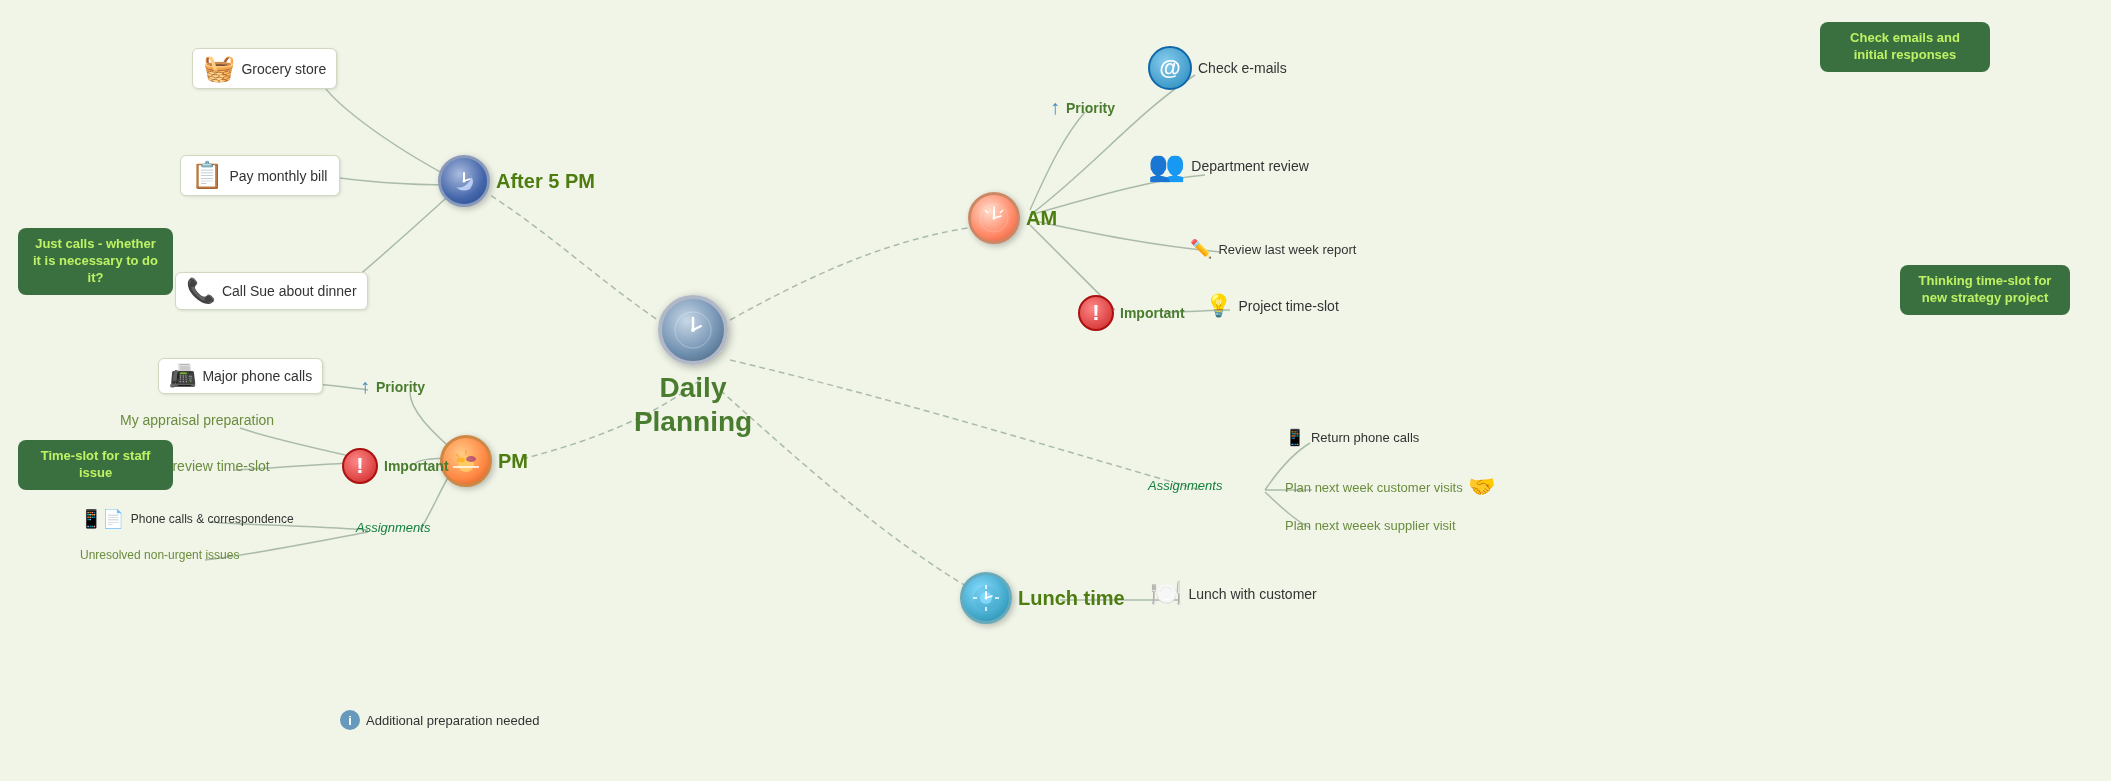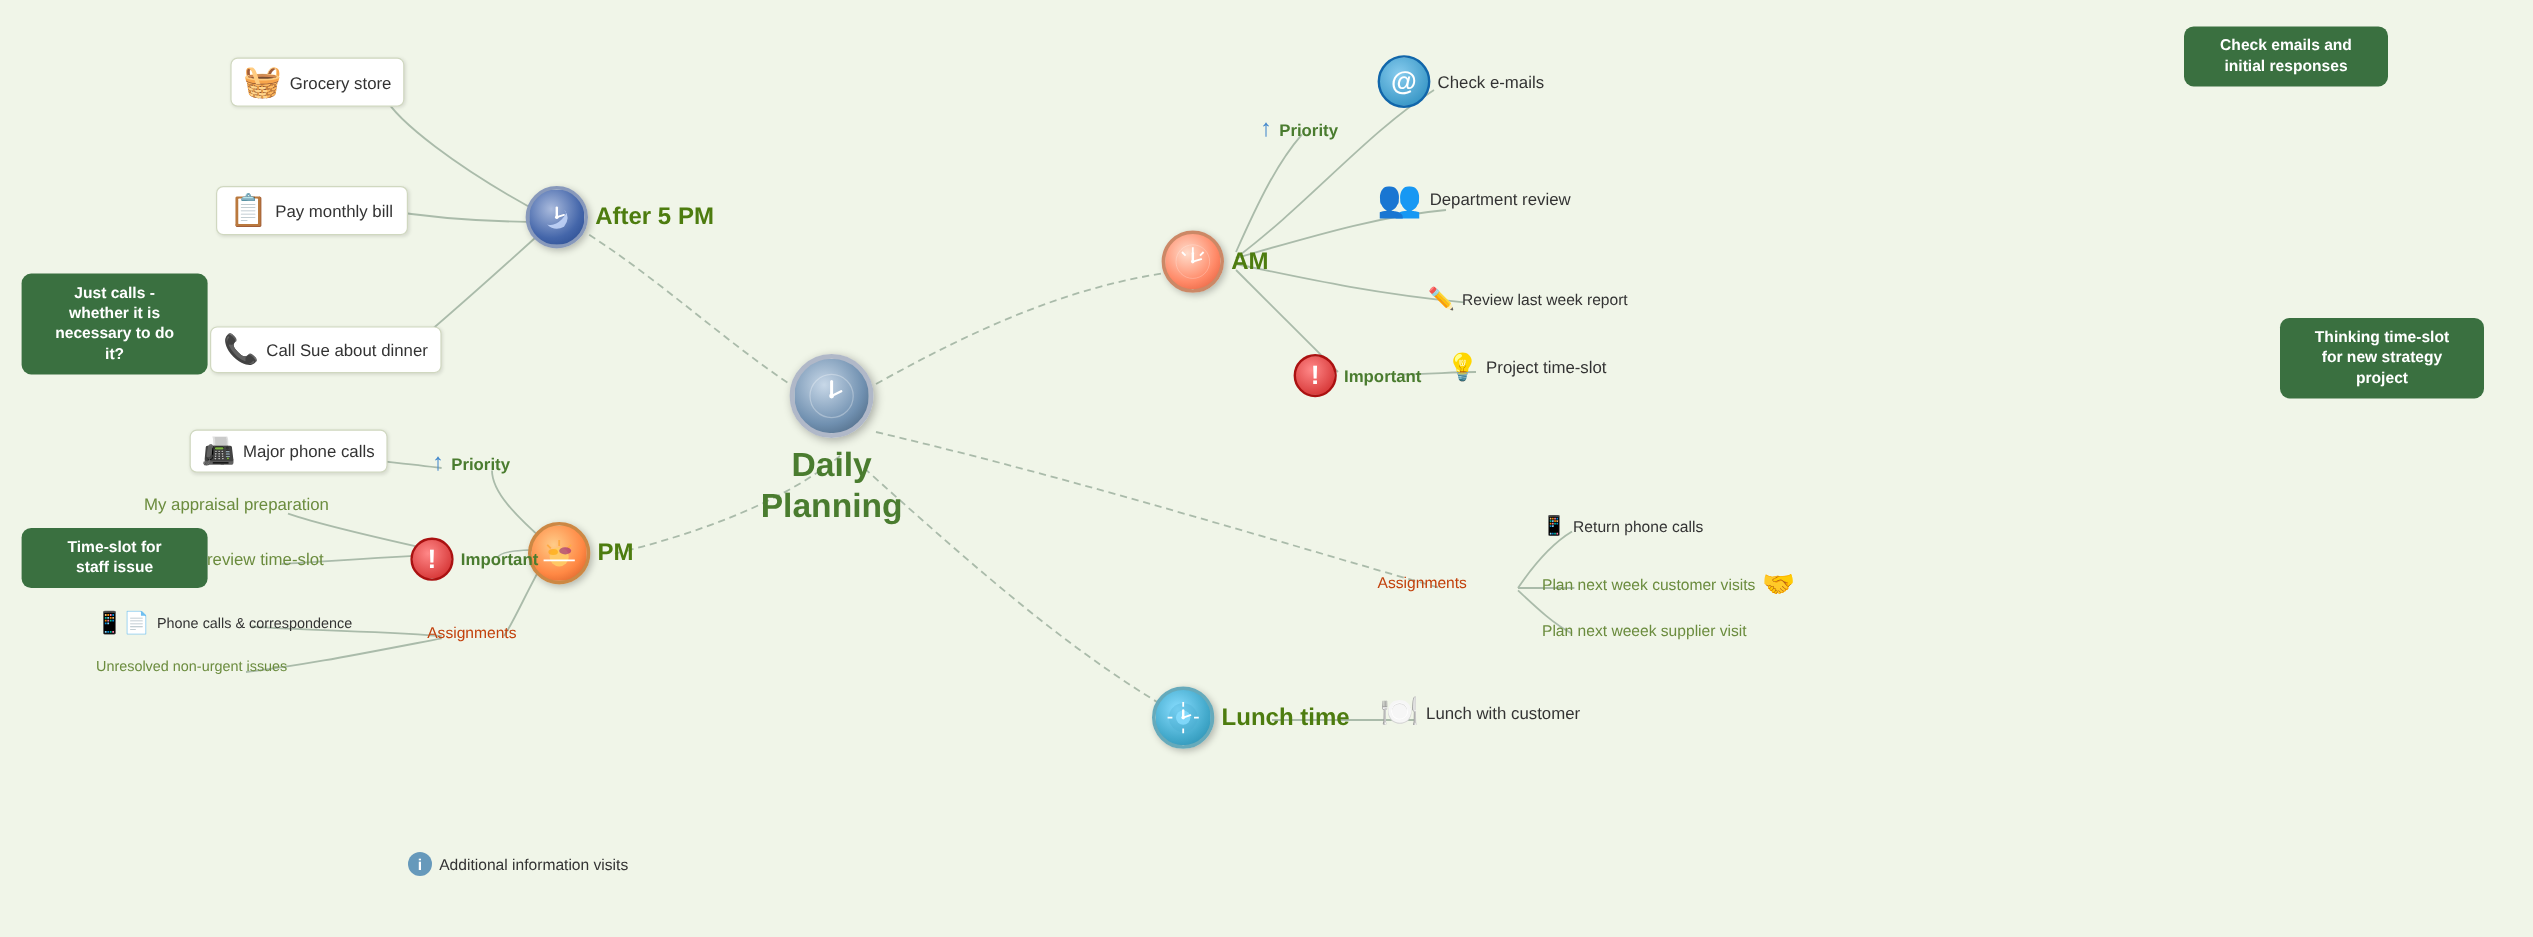--- a/index.html
+++ b/index.html
@@ -64,23 +64,23 @@
       box-shadow: 2px 2px 8px rgba(0,0,0,0.3);
     }
     .branch-label {
       font-size: 20px;
       font-weight: bold;
       color: #4d7c0f;
     }
     
     .tooltip-box {
       background: #3a7040;
-      color: #ffffff;
+      color: #bef264;
       border-radius: 8px;
-      padding: 8px 23px;
+      padding: 8px 12px;
       font-size: 13px;
       font-weight: bold;
       max-width: 160px;
       text-align: center;
       line-height: 1.3;
     }
     
     .leaf-box {
       background: white;
       border: 1px solid #d0d8c0;
@@ -178,21 +178,22 @@
       stroke-dasharray: 6,4;
       fill: none;
     }
     .solid-line {
       stroke: #aabbaa;
       stroke-width: 1.5;
       fill: none;
     }
     .assignments-label {
       font-size: 13px;
-      color: #c2410c;
+      color: #15803d;
+      font-style: italic;
     }
     .priority-label {
       font-size: 14px;
       color: #4a7c2f;
       font-weight: bold;
     }
     .important-label {
       font-size: 14px;
       color: #4a7c2f;
       font-weight: bold;
@@ -406,21 +407,21 @@
     <span style="font-size:18px;">📱📄</span>
     <span class="node-label" style="font-size:12px;">Phone calls &amp; correspondence</span>
   </div>
 
   <div class="node" style="left:80px; top:548px;">
     <span class="node-label olive" style="font-size:12px;">Unresolved non-urgent issues</span>
   </div>
 
   <div class="node" style="left:340px; top:710px;">
     <div class="icon-info">i</div>
-    <span class="node-label" style="font-size:13px;">Additional  information visits</span>
+    <span class="node-label" style="font-size:13px;">Additional  preparation needed</span>
   </div>
 
   <div class="node" style="left:1148px; top:478px;">
     <span class="assignments-label">Assignments</span>
   </div>
 
   <div class="node" style="left:1285px; top:428px;">
     <span style="font-size:16px;">📱</span>
     <span class="node-label" style="font-size:13px;">Return phone calls</span>
   </div>

